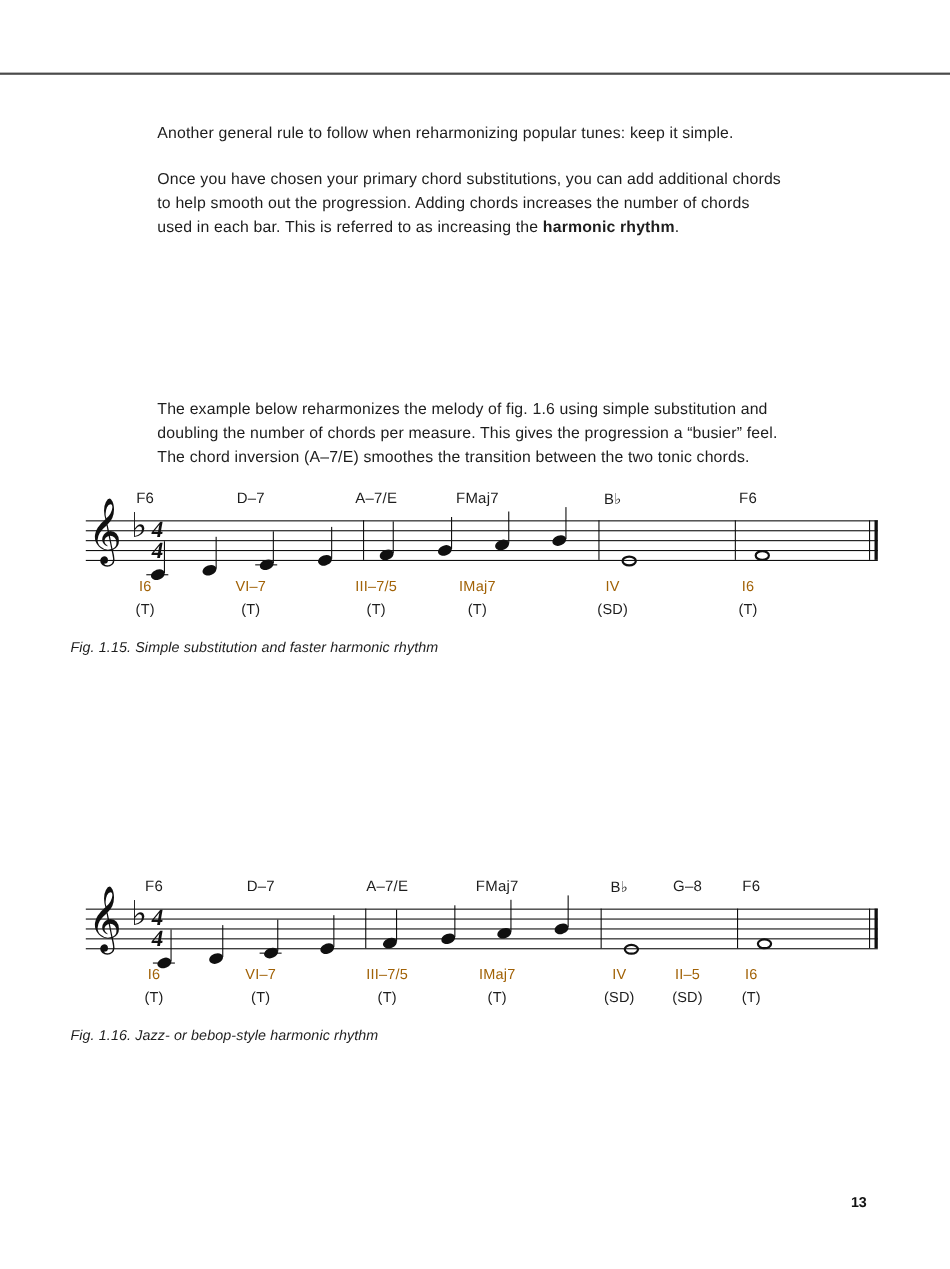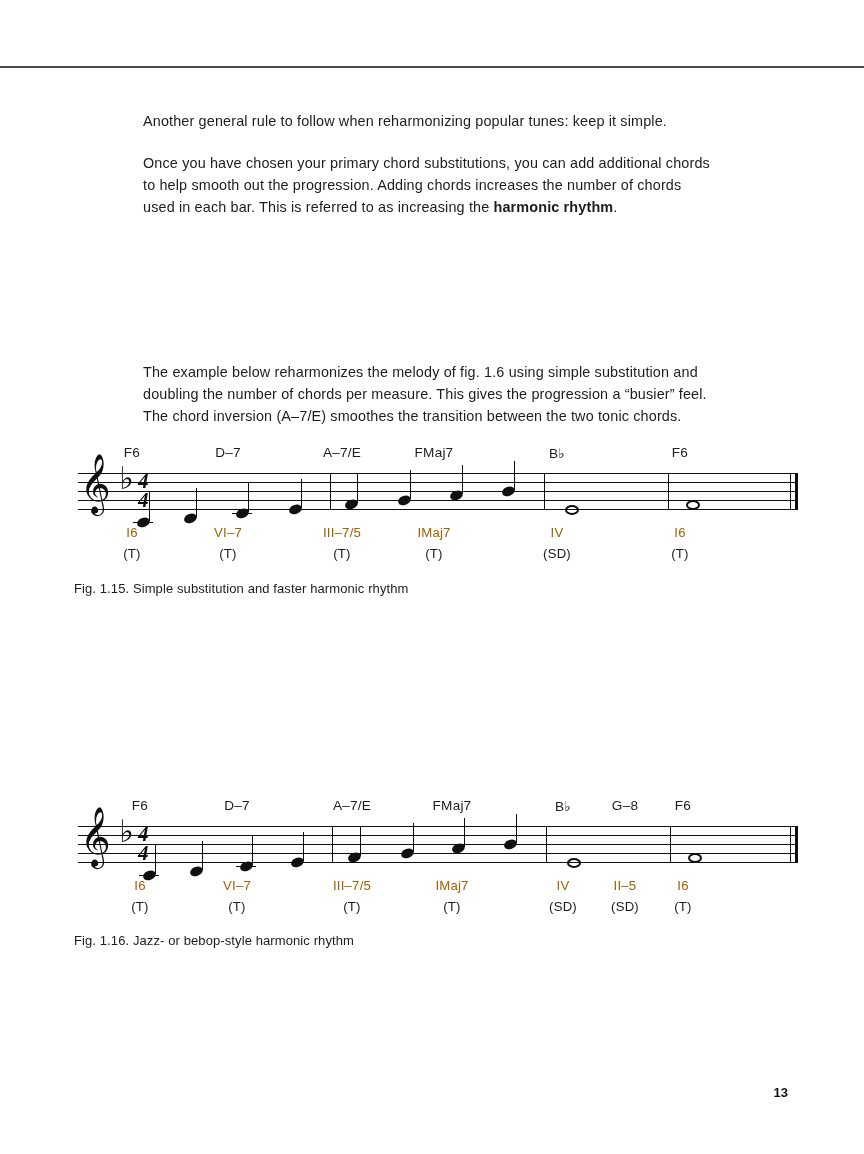--- a/index.html
+++ b/index.html
@@ -42,22 +42,23 @@
     position: absolute;
     left: 147px;
     width: 566px;
     font-size: 14.4px;
     line-height: 22.2px;
     color: #1d1d1d;
     letter-spacing: 0.15px;
   }
   .fig-caption {
     position: absolute;
-    left: 74px;
+    left: 64px;
     font-size: 13px;
+    font-style: italic;
     color: #1d1d1d;
     letter-spacing: 0.1px;
     white-space: nowrap;
   }
   .page-number {
     position: absolute;
     right: 76px;
     top: 1085px;
     font-size: 13px;
     font-weight: bold;

